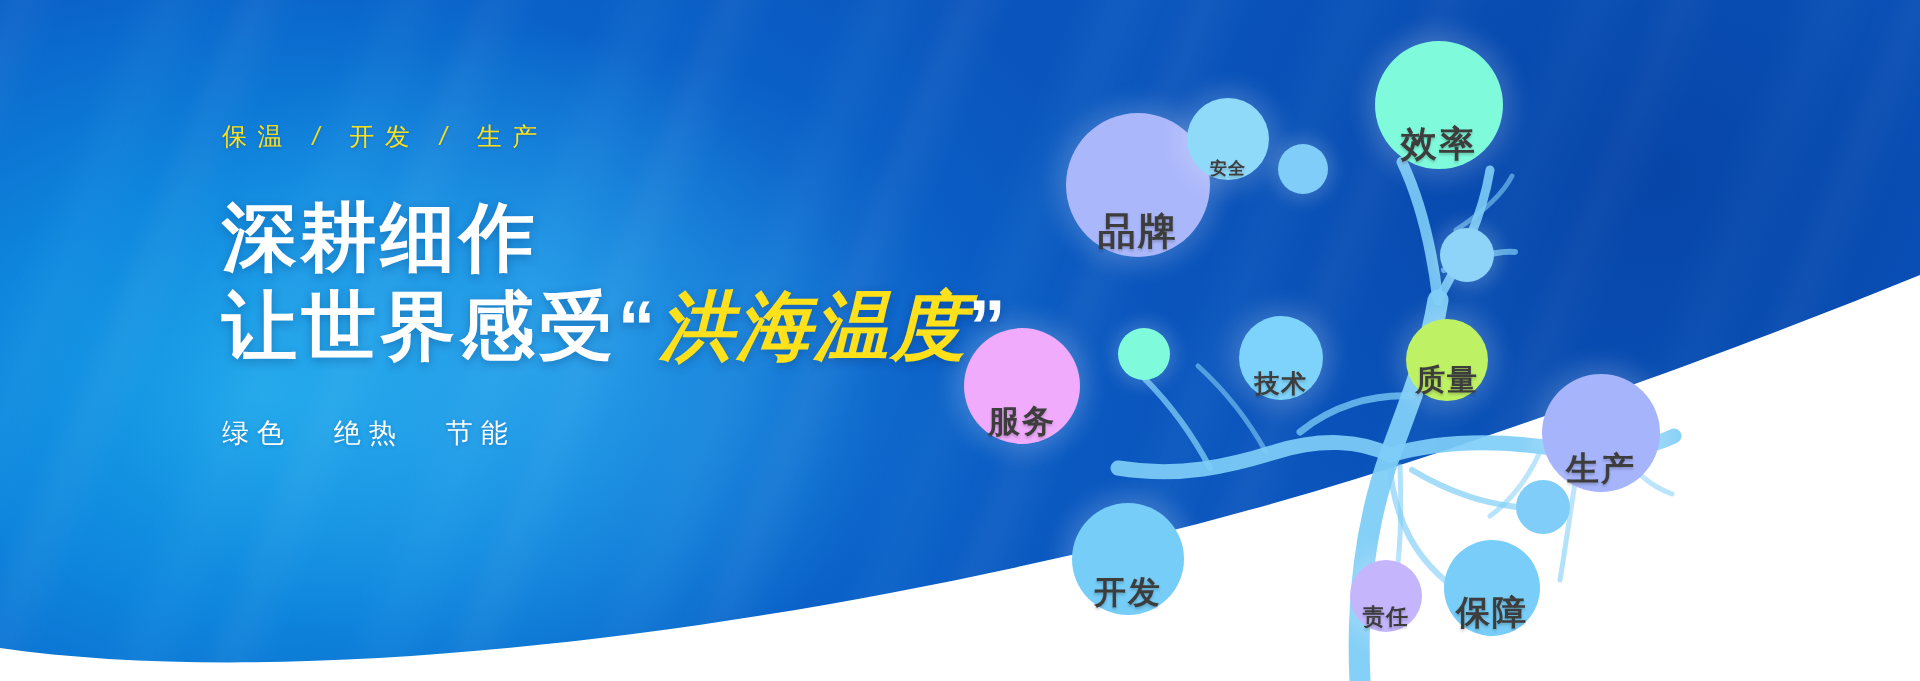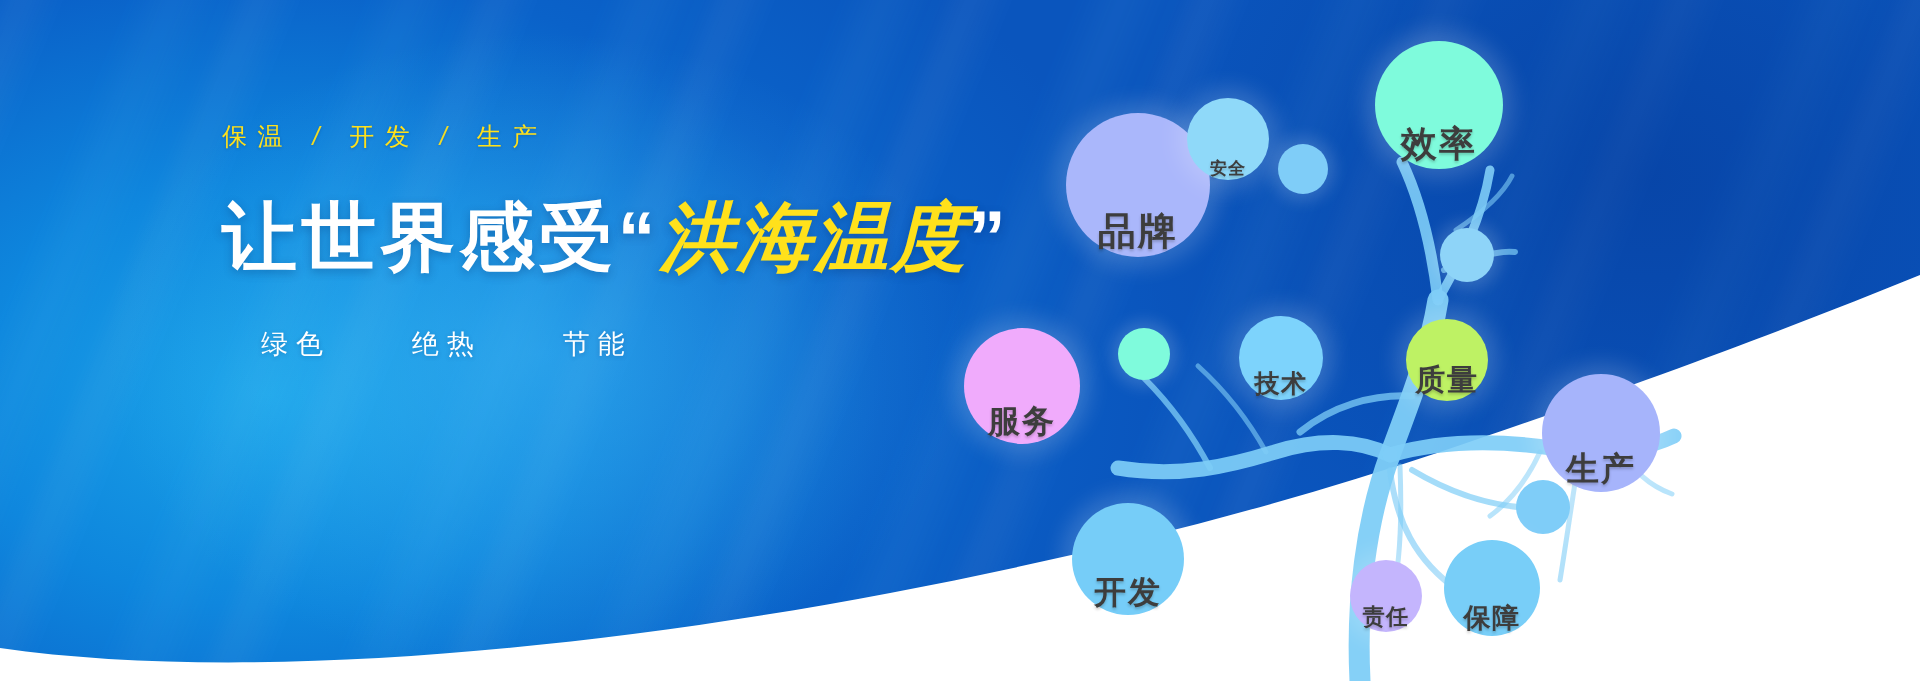--- a/index.html
+++ b/index.html
@@ -69,21 +69,21 @@
   .hl{color:#ffe11b;font-style:italic;letter-spacing:.03em;}
   .subline{
     margin-top:46px;
     color:#ffffff;
     font-size:27px;
     font-weight:400;
     letter-spacing:.30em;
     white-space:nowrap;
     text-shadow:0 1px 4px rgba(2,40,100,.25);
   }
-  .subline span{margin-right:26px;margin-left:39px;}
+  .subline span{margin-right:26px;}
 
   
   .tree{position:absolute;left:1060px;top:0;width:860px;height:681px;}
   .bubble{
     position:absolute;
     border-radius:50%;
     display:flex;align-items:flex-end;justify-content:center;
     color:#3d3d3d;
     font-weight:700;
     letter-spacing:.06em;
@@ -155,37 +155,38 @@
         <div class="bubble" style="width: 118px; height: 118px; left: 482px; top: 374px; background: rgb(166, 180, 251); font-size: 33px;">
           <span>生产</span>
         </div>
         <div class="bubble plain" style="width: 54px; height: 54px; left: 456px; top: 480px; background: rgb(127, 205, 248); font-size: 20px;"></div>
         <div class="bubble" style="width: 112px; height: 112px; left: 12px; top: 503px; background: rgb(118, 205, 248); font-size: 32px;">
           <span>开发</span>
         </div>
         <div class="bubble" style="width: 72px; height: 72px; left: 290px; top: 560px; background: #c4b5fd; font-size: 22px;">
           <span>责任</span>
         </div>
-        <div class="bubble" style="width: 96px; height: 96px; left: 384px; top: 540px; background: rgb(120, 206, 248); font-size: 27px;">
+        <div class="bubble" style="width: 96px; height: 96px; left: 384px; top: 540px; background: rgb(120, 206, 248); font-size: 34px;">
           <span>保障</span>
         </div>
       </div>
   </div>
 
   <div class="copy">
 
     <div class="tagline">
       <span>保温</span>
       <span class="sep">/</span>
       <span>开发</span>
       <span class="sep">/</span>
       <span>生产</span>
     </div>
 
     <div class="h1">
+      <span class="line1">深耕细作</span>
       <span class="line2">
         <span>让世界感受</span><span class="quo">“</span><span class="hl">洪海温度</span><span class="quo">”</span>
       </span>
     </div>
 
     <div class="subline">
       <span>绿色</span>
       <span>绝热</span>
       <span>节能</span>
     </div>

